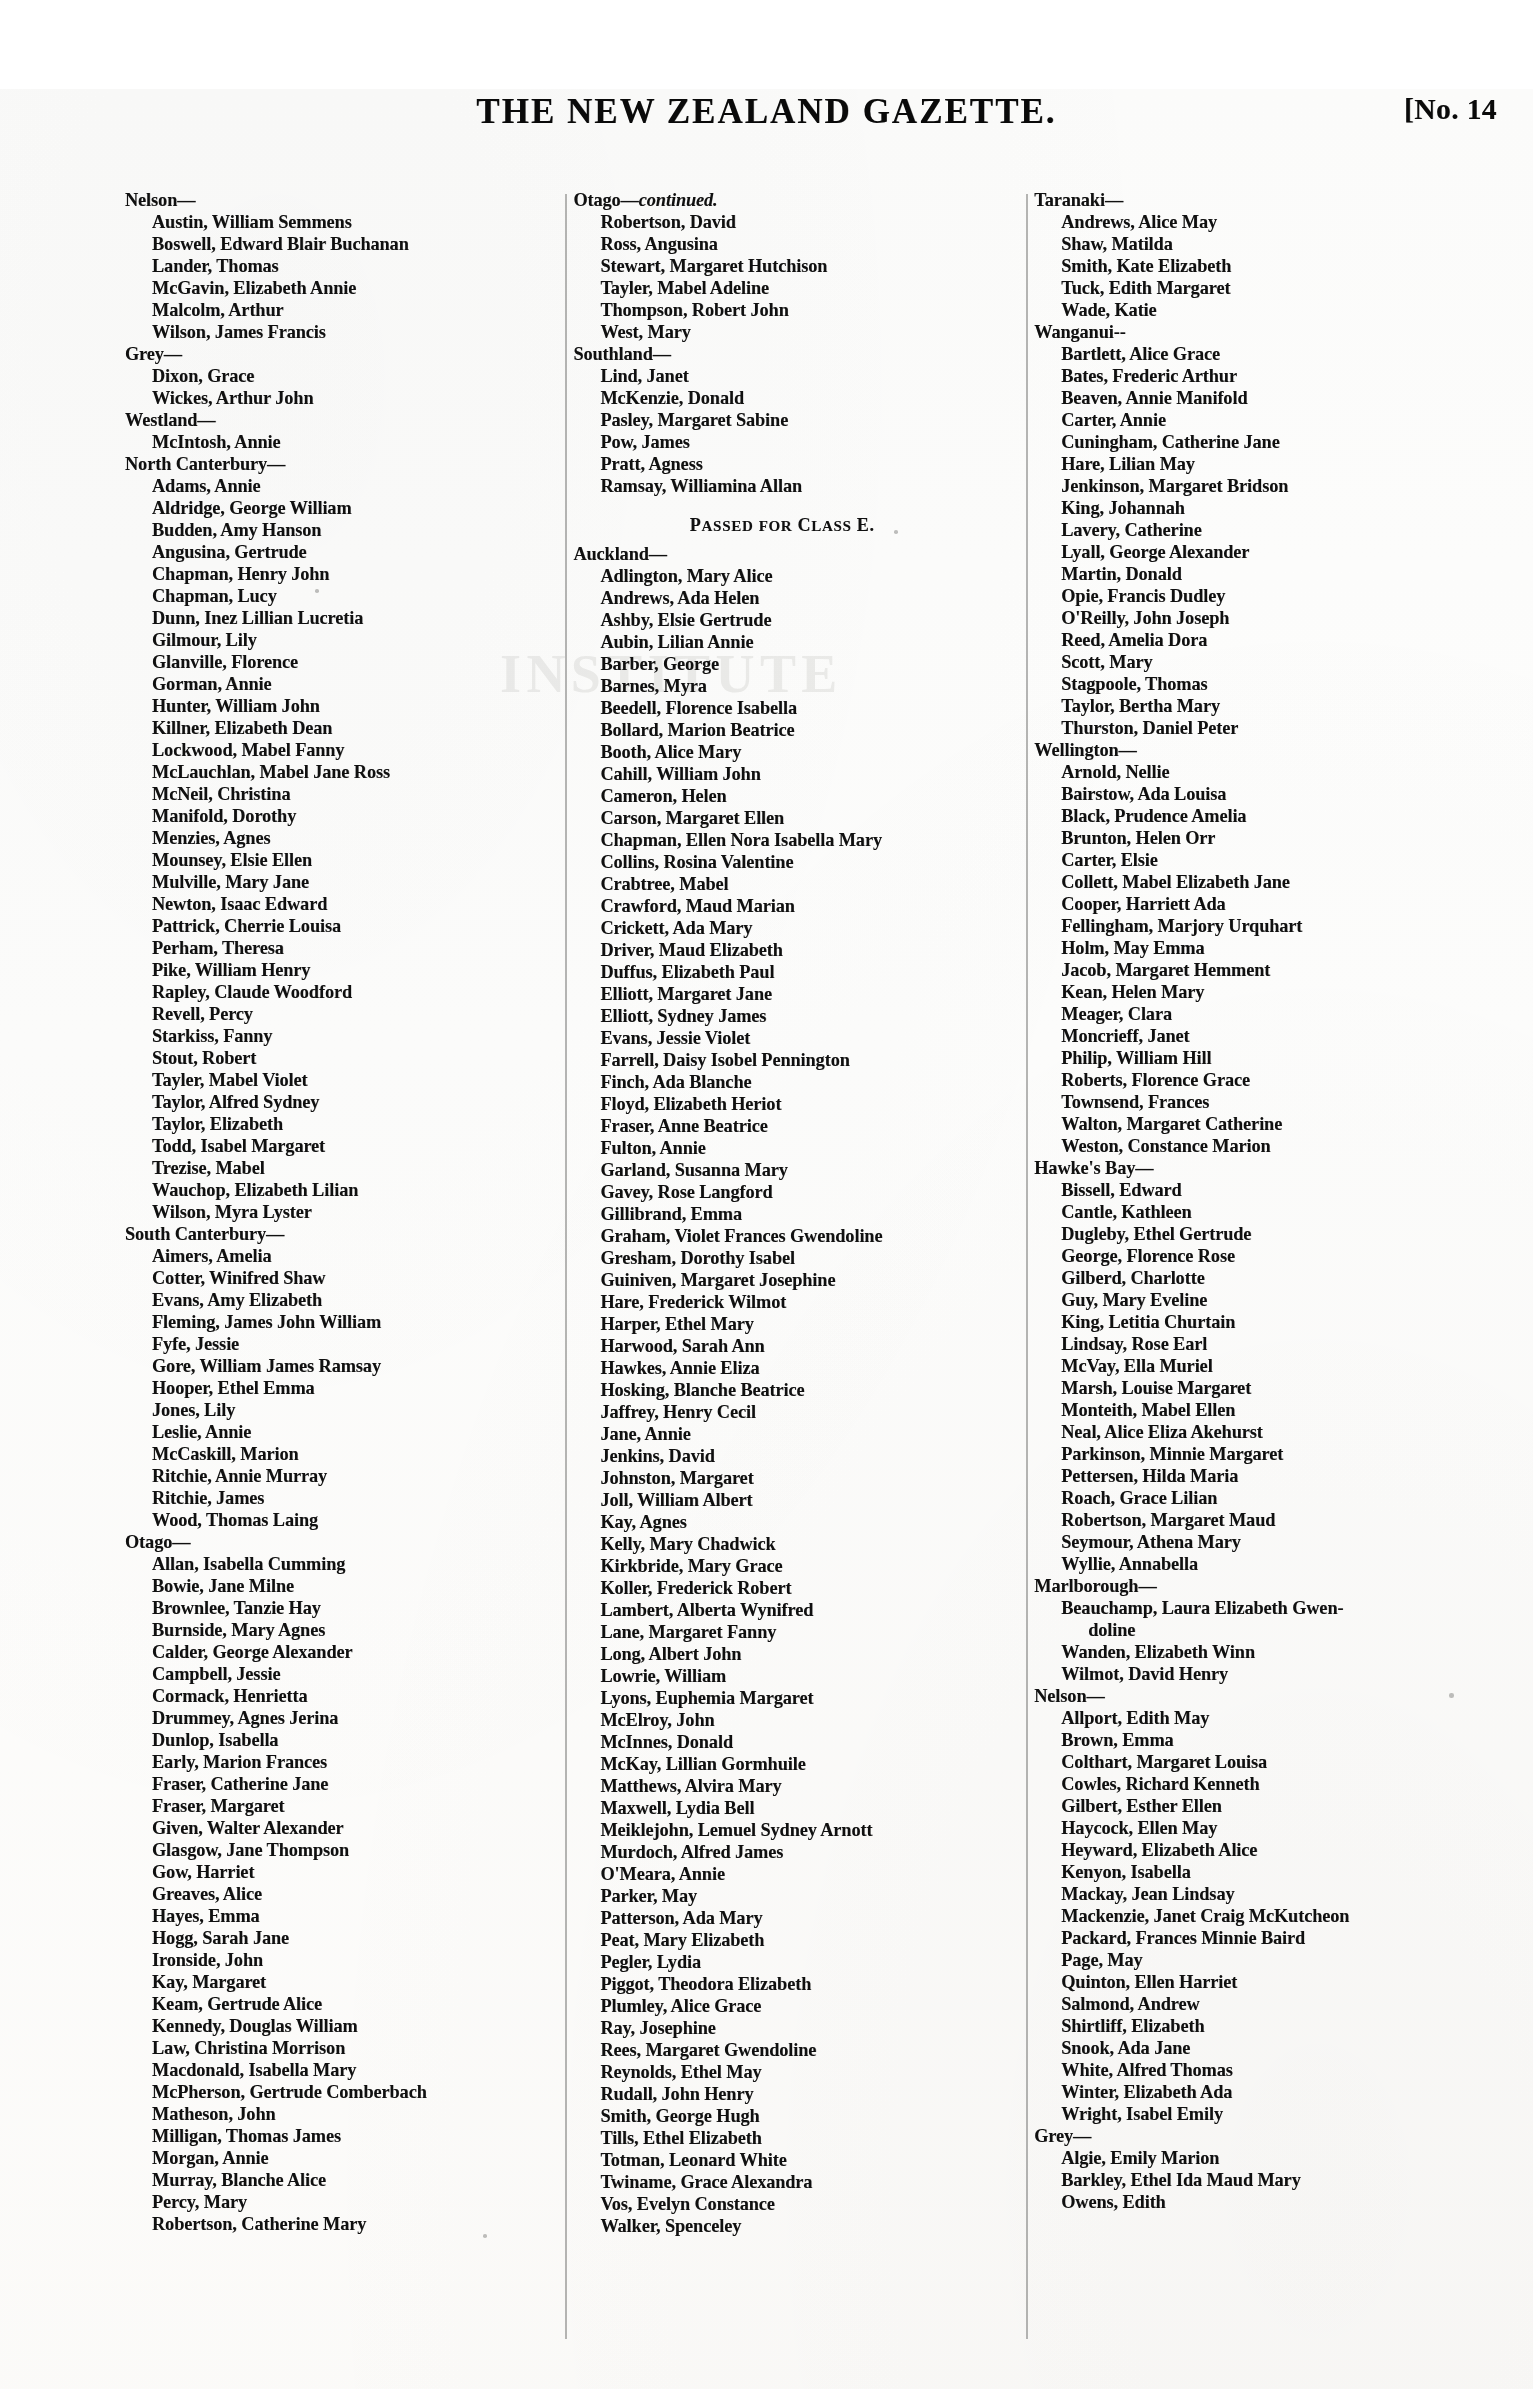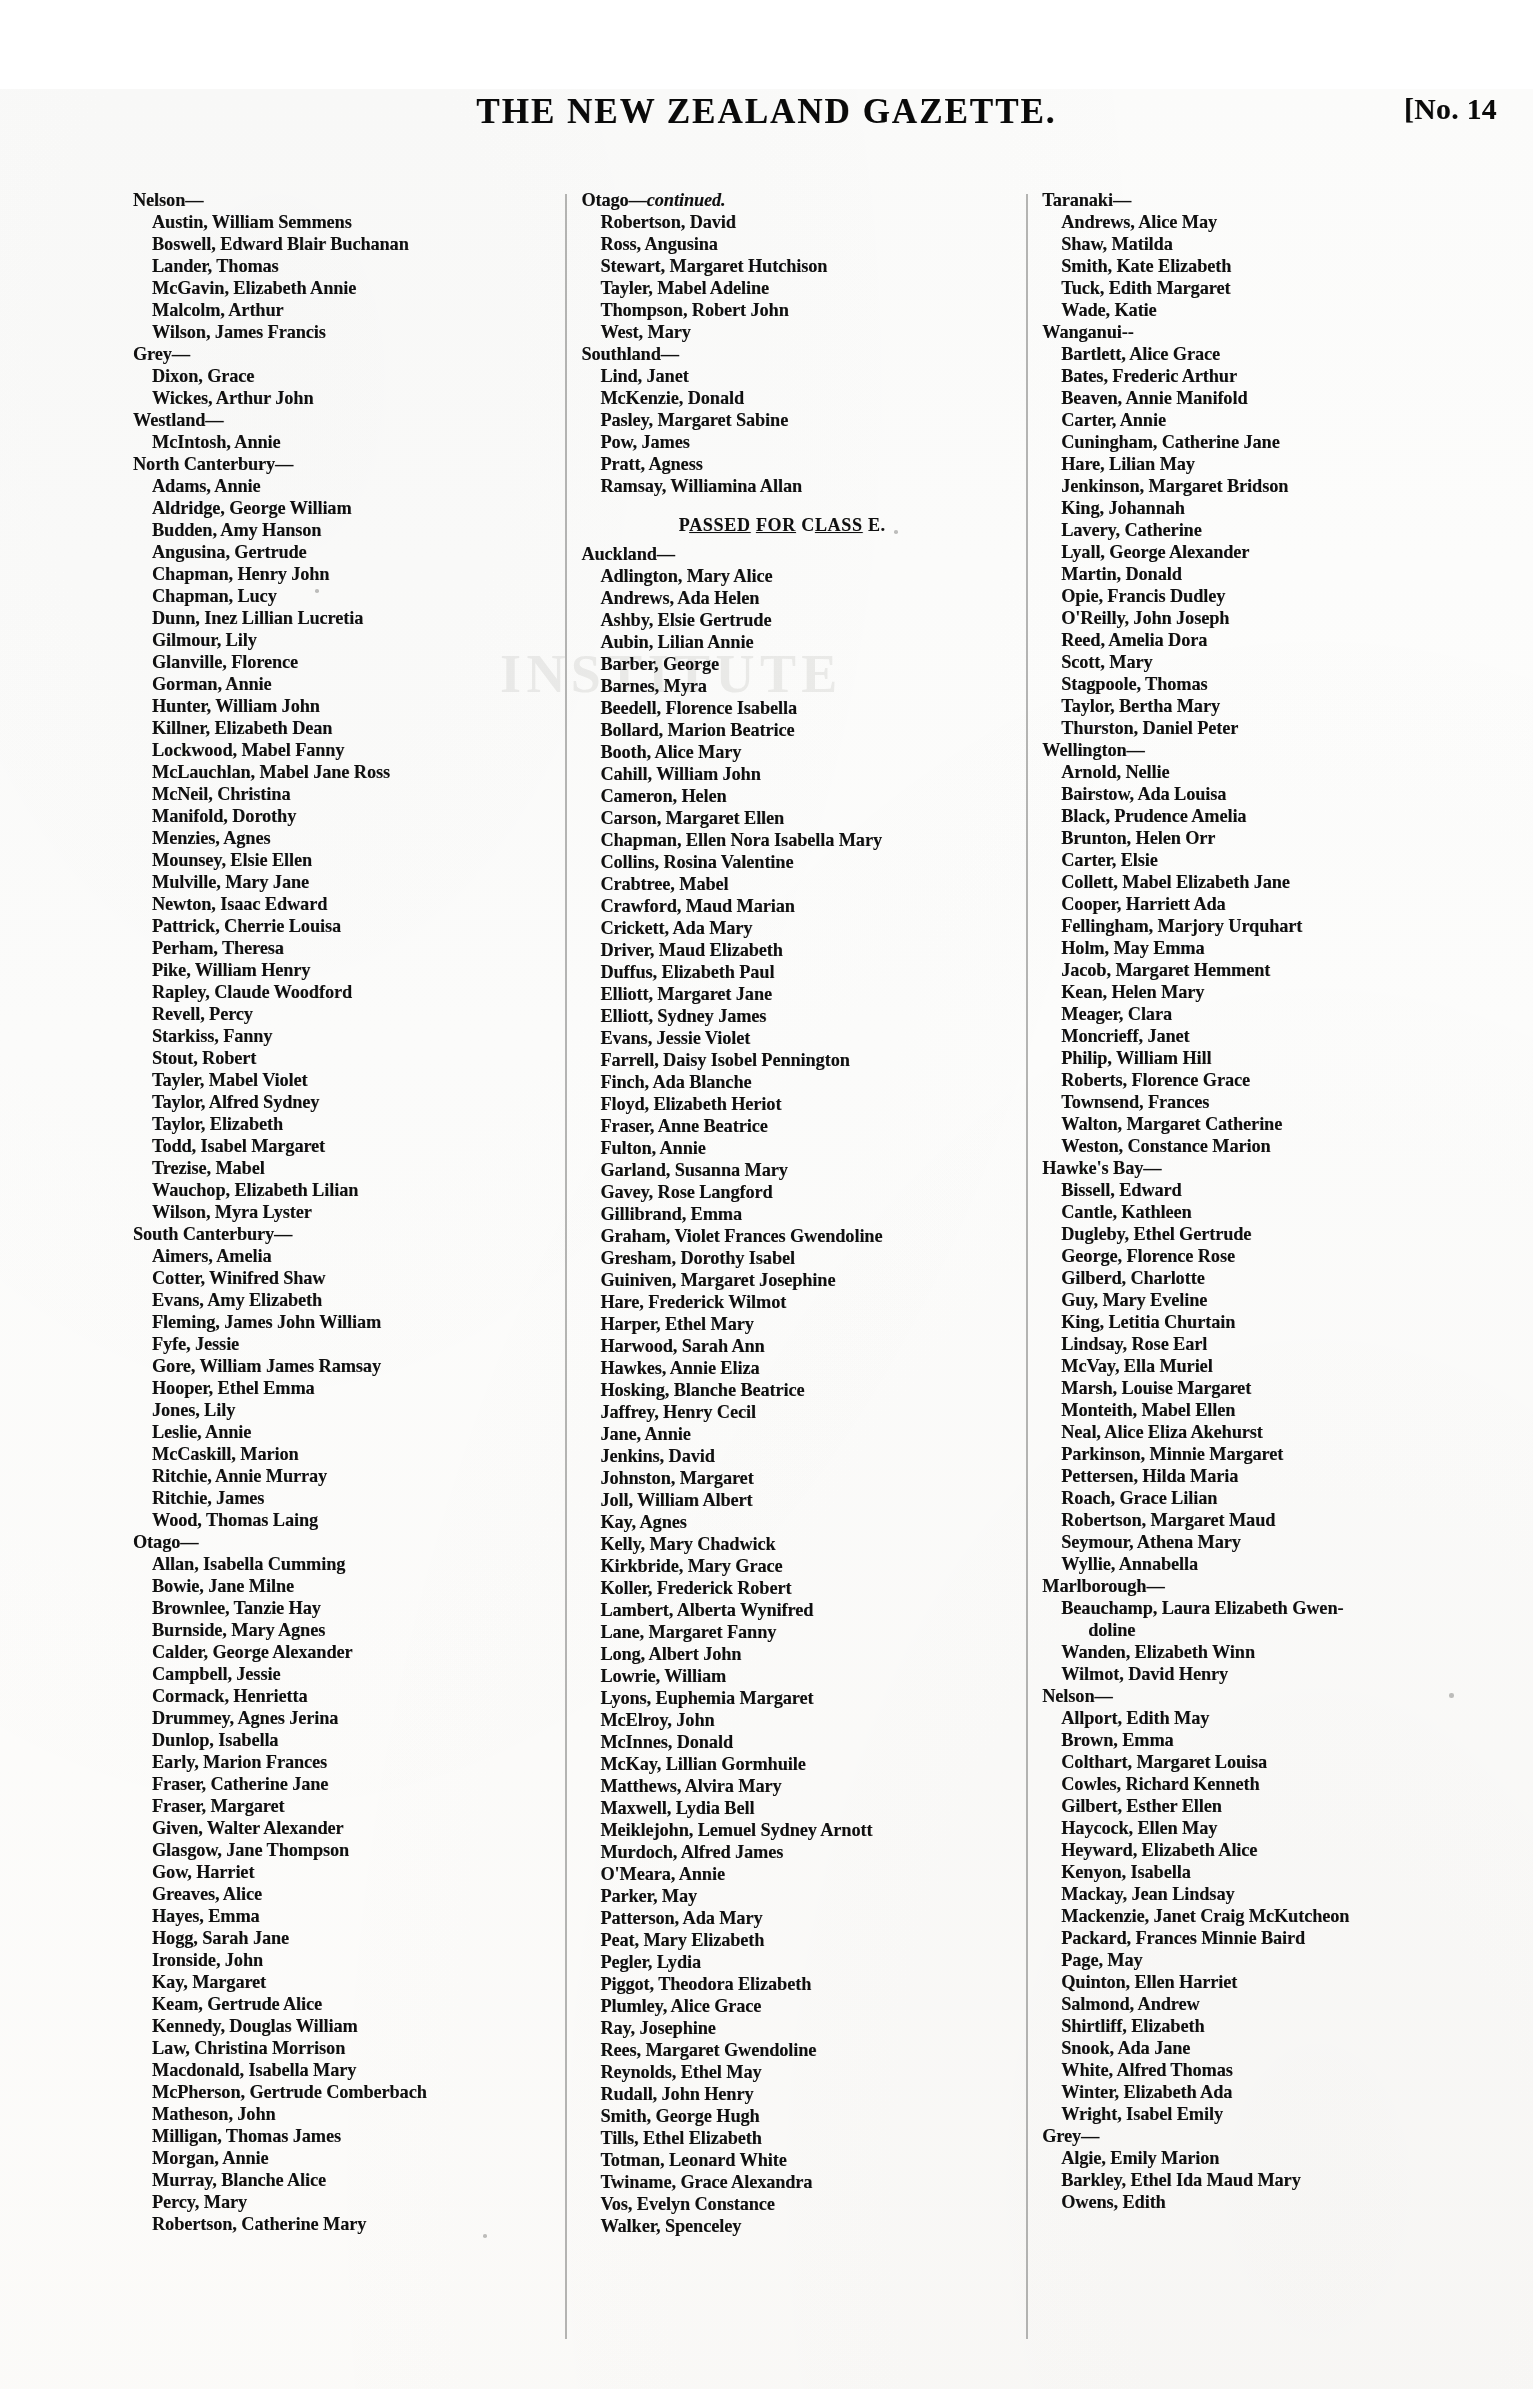--- a/index.html
+++ b/index.html
@@ -83,40 +83,40 @@
   .entry {
     font-size: 18.3px;
     line-height: 22px;
     font-weight: bold;
     white-space: nowrap;
     letter-spacing: -0.1px;
     color: #101010;
     text-shadow: 0.3px 0.2px 0 rgba(0,0,0,0.30);
   }
   .district {
-    margin-left: 8px;
+    margin-left: 0;
   }
   .name {
     margin-left: 27px;
   }
   .cont-ital {
     font-style: italic;
     font-weight: bold;
   }
   .class-heading {
     text-align: center;
     font-size: 18px;
     font-weight: bold;
     letter-spacing: 0.7px;
     margin: 18px 0 7.1px 0;
     white-space: nowrap;
     color: #101010;
     text-shadow: 0.3px 0.2px 0 rgba(0,0,0,0.30);
   }
-  .class-heading .sc { font-size: 18px; text-decoration: underline; }
+  .class-heading .sc { font-size: 15px; }
 
   
   .ghost {
     position: absolute;
     pointer-events: none;
     color: rgba(120,120,118,0.13);
     font-size: 54px;
     font-weight: bold;
     letter-spacing: 5.4px;
     user-select: none;

